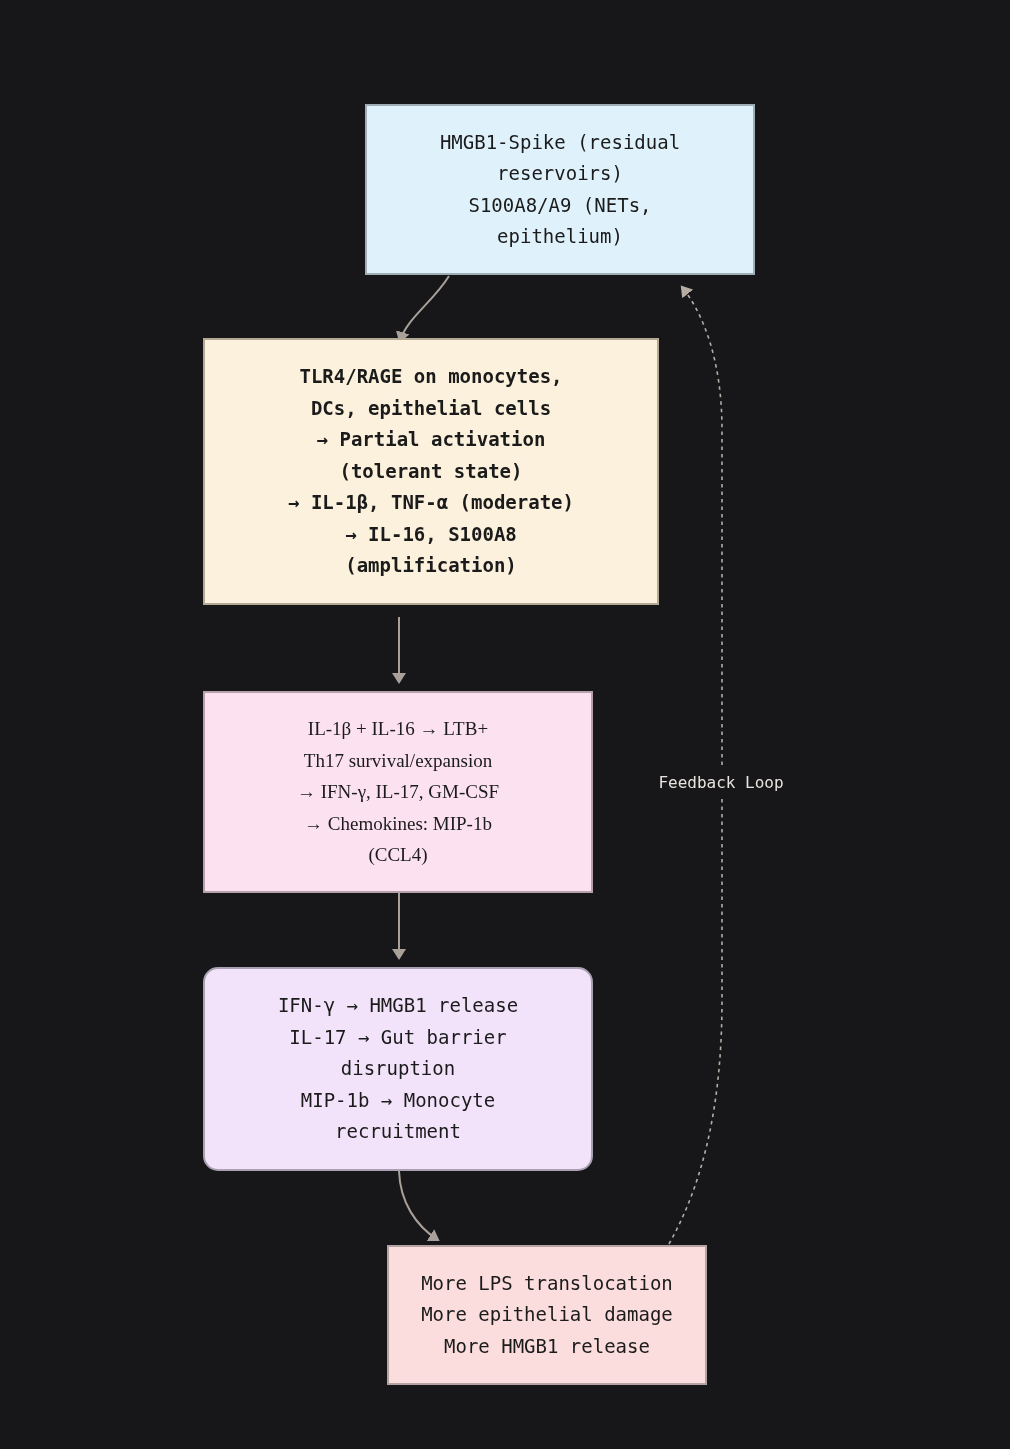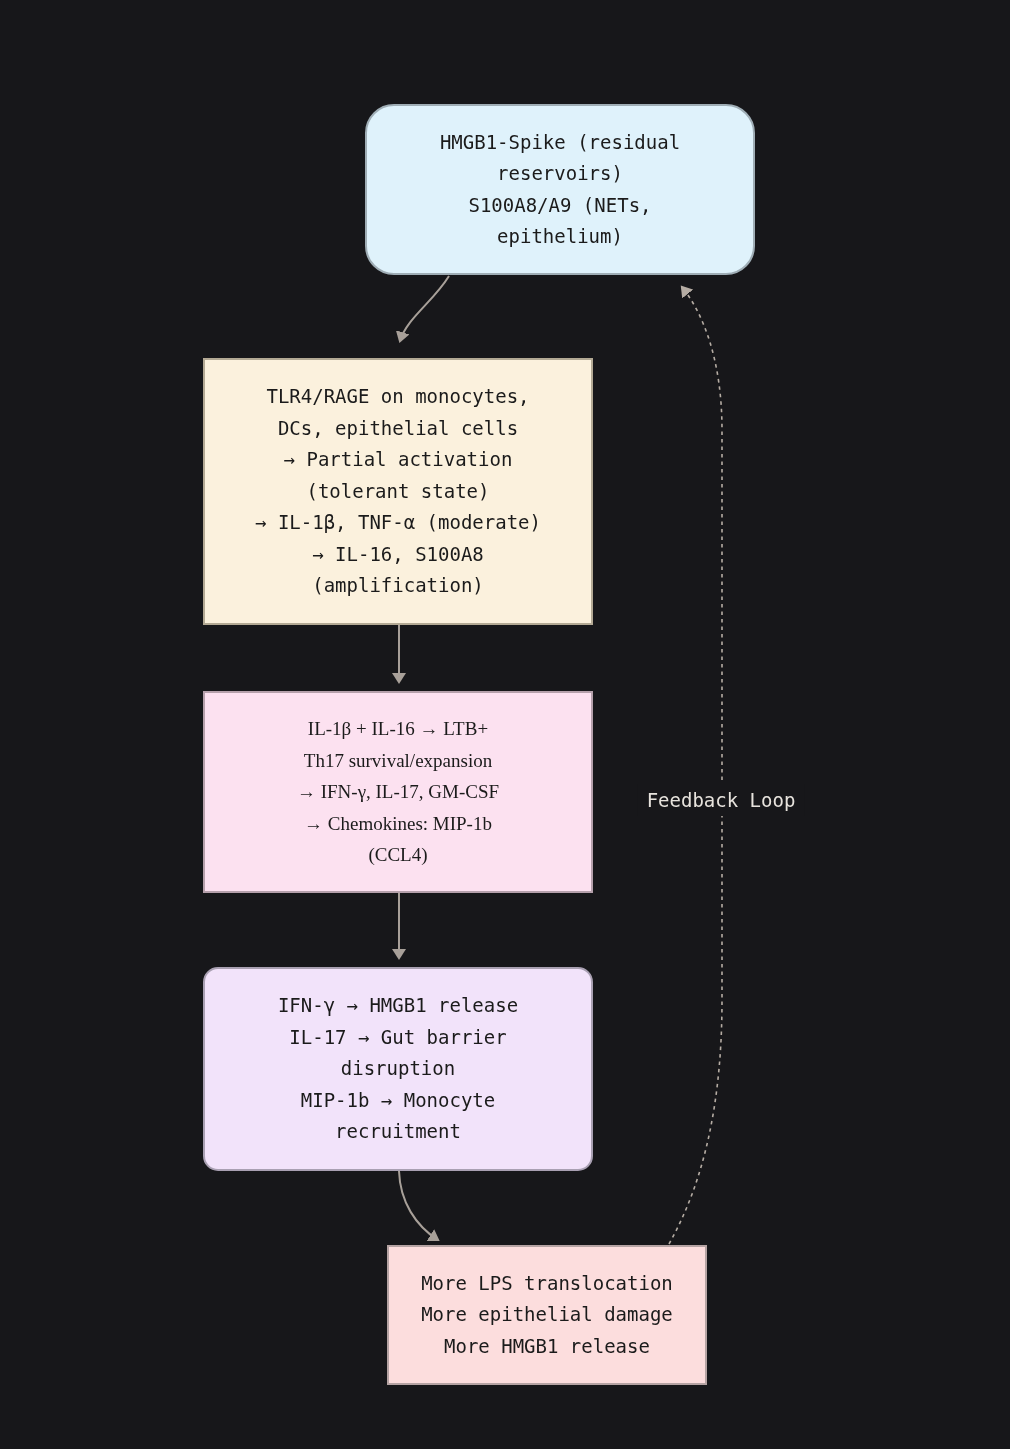--- a/index.html
+++ b/index.html
@@ -15,32 +15,32 @@
     position:absolute;
     box-sizing:border-box;
     border:2px solid #aaa39c;
     display:flex;align-items:center;justify-content:center;
     text-align:center;
     white-space:pre-line;
     font-size:19px;line-height:31.5px;
     color:#1b1b1b;
   }
   #n0{left:365px;top:104px;width:390px;height:171px;}
-  #n1{left:203px;top:358px;width:390px;height:267px;}
+  #n1{left:203px;top:338px;width:456px;height:267px;font-weight:bold;}
   #n2{left:203px;top:691px;width:390px;height:202px;}
   #n3{left:203px;top:967px;width:390px;height:204px;border-radius:15px;}
   #n4{left:387px;top:1245px;width:320px;height:140px;}
   .edge{fill:none;stroke-width:2;}
   .edge.dashed{stroke-width:1.6;stroke-dasharray:3.5 4;}
   .feedback-label{
     position:absolute;
-    left:721px;top:800px;
+    left:721px;top:783px;
     transform:translate(-50%,-50%);
     padding:5px 9px;
-    font-size:19px;line-height:22px;
+    font-size:16px;line-height:22px;
     background:#17171a;
     color:#e7e3dd;
     white-space:nowrap;
   }
 </style>
 </head>
 <body>
 
 <div class="canvas" style="background-color: rgb(23, 23, 26);">
 
@@ -58,21 +58,21 @@
 
     <path class="edge" d="M399,617 L399,682" marker-end="url(#arrowSolid)" style="stroke: rgb(168, 160, 153);"></path>
 
     <path class="edge" d="M399,893 L399,958" marker-end="url(#arrowSolid)" style="stroke: rgb(168, 160, 153);"></path>
 
     <path class="edge" d="M399,1171 C400,1202 416,1226 438,1240" marker-end="url(#arrowSolid)" style="stroke: rgb(168, 160, 153);"></path>
 
     <path class="edge dashed" d="M669,1244 C705,1180 722,1100 722,1000 L722,430 C722,360 703,313 682,287" marker-end="url(#arrowDashed)" style="stroke: rgb(182, 173, 164);"></path>
   </svg>
 
-  <div class="node" id="n0" style="background-color: rgb(223, 242, 251); border-color: rgb(159, 173, 181); color: rgb(27, 27, 27); border-radius: 29px;">HMGB1-Spike (residual
+  <div class="node" id="n0" style="background-color: rgb(223, 242, 251); border-color: rgb(159, 173, 181); color: rgb(27, 27, 27);">HMGB1-Spike (residual
 reservoirs)
 S100A8/A9 (NETs,
 epithelium)</div>
 
   <div class="node" id="n1" style="background-color: rgb(251, 241, 221); border-color: rgb(179, 169, 148); color: rgb(27, 27, 27);">TLR4/RAGE on monocytes,
 DCs, epithelial cells
 → Partial activation
 (tolerant state)
 → IL-1β, TNF-α (moderate)
 → IL-16, S100A8

